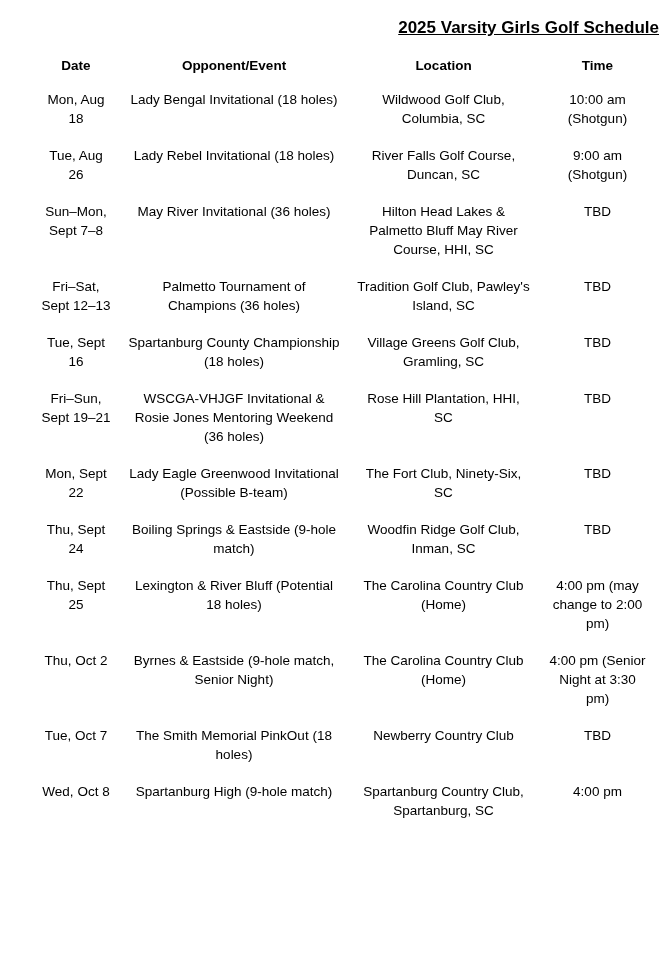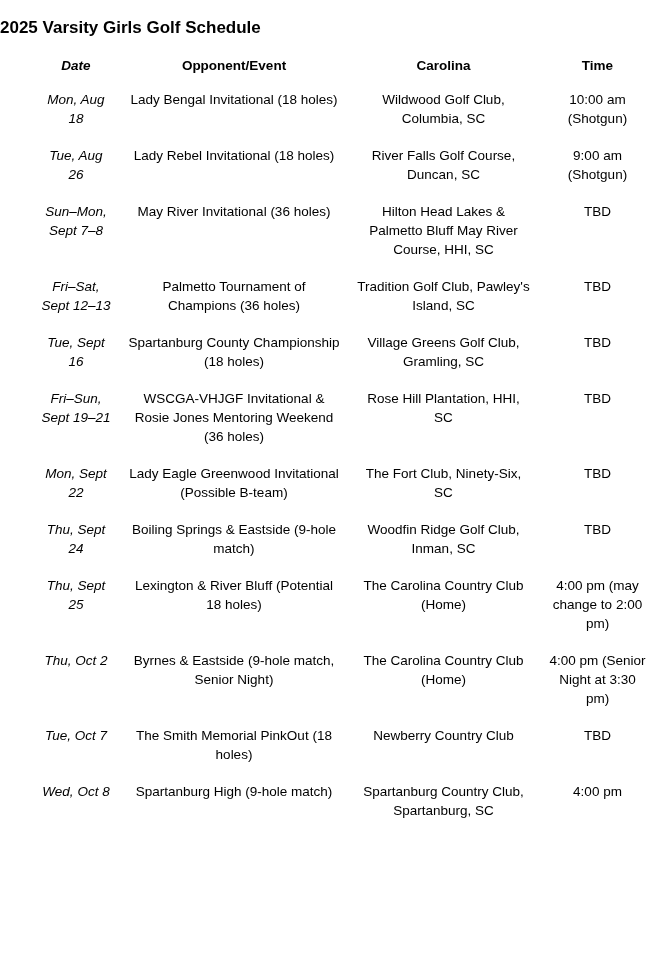--- a/index.html
+++ b/index.html
@@ -12,22 +12,23 @@
       font-family: "Liberation Sans", "DejaVu Sans", sans-serif;
       color: #000000;
     }
     .page {
       padding-top: 8px;
       padding-bottom: 10px;
     }
     .doc-title {
       font-size: 17px;
       font-weight: 700;
-      text-align: left;
+      text-align: right;
       margin: 10px 0 14px 0;
+      text-decoration: underline;
     }
     table.schedule {
       border-collapse: collapse;
       table-layout: fixed;
       margin-left: 33px;
       width: 624px;
       border: none;
     }
     th, td {
       box-sizing: border-box;
@@ -37,36 +38,36 @@
       line-height: 19px;
       padding: 9px 8px;
       overflow-wrap: break-word;
       border: none;
     }
     th {
       font-weight: 700;
       padding-top: 4px;
       padding-bottom: 6px;
     }
-    .col-date { width: 86px; font-style: italic; }
+    .col-date { width: 86px; }
     .col-opponent { width: 230px; }
     .col-location { width: 189px; }
     .col-time { width: 119px; }
   </style>
 </head>
 <body>
 
 <div class="page">
   <h1 class="doc-title">2025 Varsity Girls Golf Schedule</h1>
   <table class="schedule">
     <thead>
       <tr>
           <th class="col-date">Date</th>
           <th class="col-opponent">Opponent/Event</th>
-          <th class="col-location">Carolina</th>
+          <th class="col-location">Location</th>
           <th class="col-time">Time</th>
         </tr>
     </thead>
     <tbody>
         <tr>
           <td class="col-date">Mon, Aug 18</td>
           <td class="col-opponent">Lady Bengal Invitational (18 holes)</td>
           <td class="col-location">Wildwood Golf Club, Columbia, SC</td>
           <td class="col-time">10:00 am (Shotgun)</td>
         </tr>

